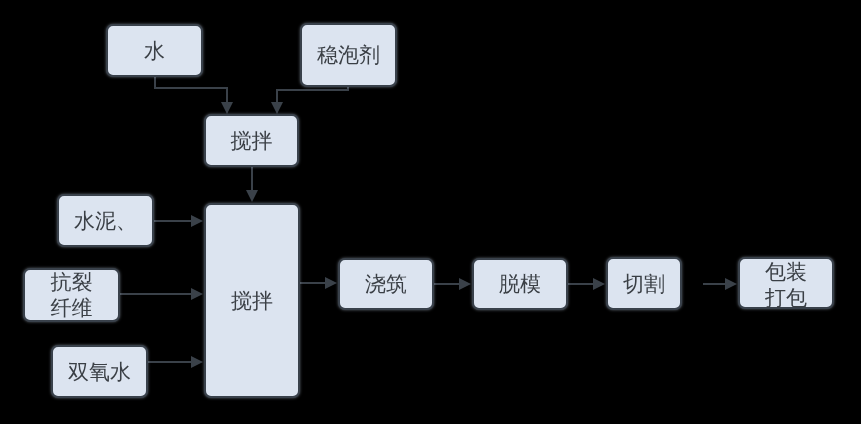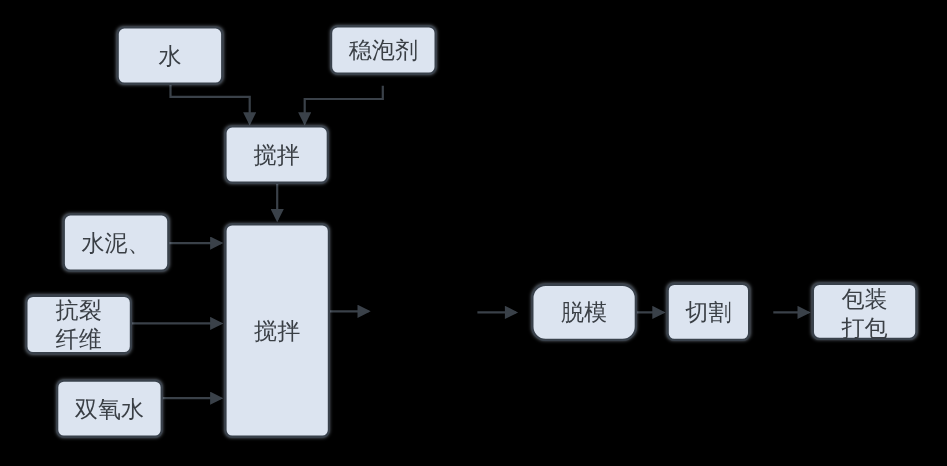--- a/index.html
+++ b/index.html
@@ -39,28 +39,28 @@
     font-size: 21px;
     line-height: 26px;
     text-align: center;
   }
   .node .line {
     display: block;
     white-space: nowrap;
   }
   
   .n-water    { left: 106px; top: 24px;  width: 97px; height: 53px; }
-  .n-foam     { left: 300px; top: 23px;  width: 97px; height: 45px; }
+  .n-foam     { left: 300px; top: 23px;  width: 97px; height: 64px; }
   .n-mix1     { left: 204px; top: 114px; width: 95px; height: 53px; }
   .n-mix2     { left: 204px; top: 203px; width: 96px; height: 195px; }
   .n-cement   { left: 23px;  top: 194px; width: 97px; height: 53px; margin-left: 34px; }
   .n-fiber    { left: 23px;  top: 268px; width: 97px; height: 54px; }
   .n-peroxide { left: 23px;  top: 345px; width: 97px; height: 53px; margin-left: 28px; }
   .n-pour     { left: 338px; top: 258px; width: 96px; height: 52px; }
-  .n-demold   { left: 483px; top: 258px; width: 96px; height: 52px; border-radius: 13px; }
+  .n-demold   { left: 472px; top: 258px; width: 96px; height: 52px; }
   .n-cut      { left: 606px; top: 257px; width: 76px; height: 53px; }
   .n-pack     { left: 738px; top: 257px; width: 96px; height: 52px; justify-content: space-between; }
 
   .edge {
     fill: none;
     stroke: #3a4149;
     stroke-width: 2;
   }
 </style>
 </head>
@@ -108,20 +108,23 @@
   </div>
 
   <div class="node n-peroxide">
     <span class="line">双氧水</span>
   </div>
 
   <div class="node n-mix2">
     <span class="line">搅拌</span>
   </div>
 
+  <div class="node n-pour">
+    <span class="line">浇筑</span>
+  </div>
 
   <div class="node n-demold">
     <span class="line">脱模</span>
   </div>
 
   <div class="node n-cut">
     <span class="line">切割</span>
   </div>
 
   <div class="node n-pack">

